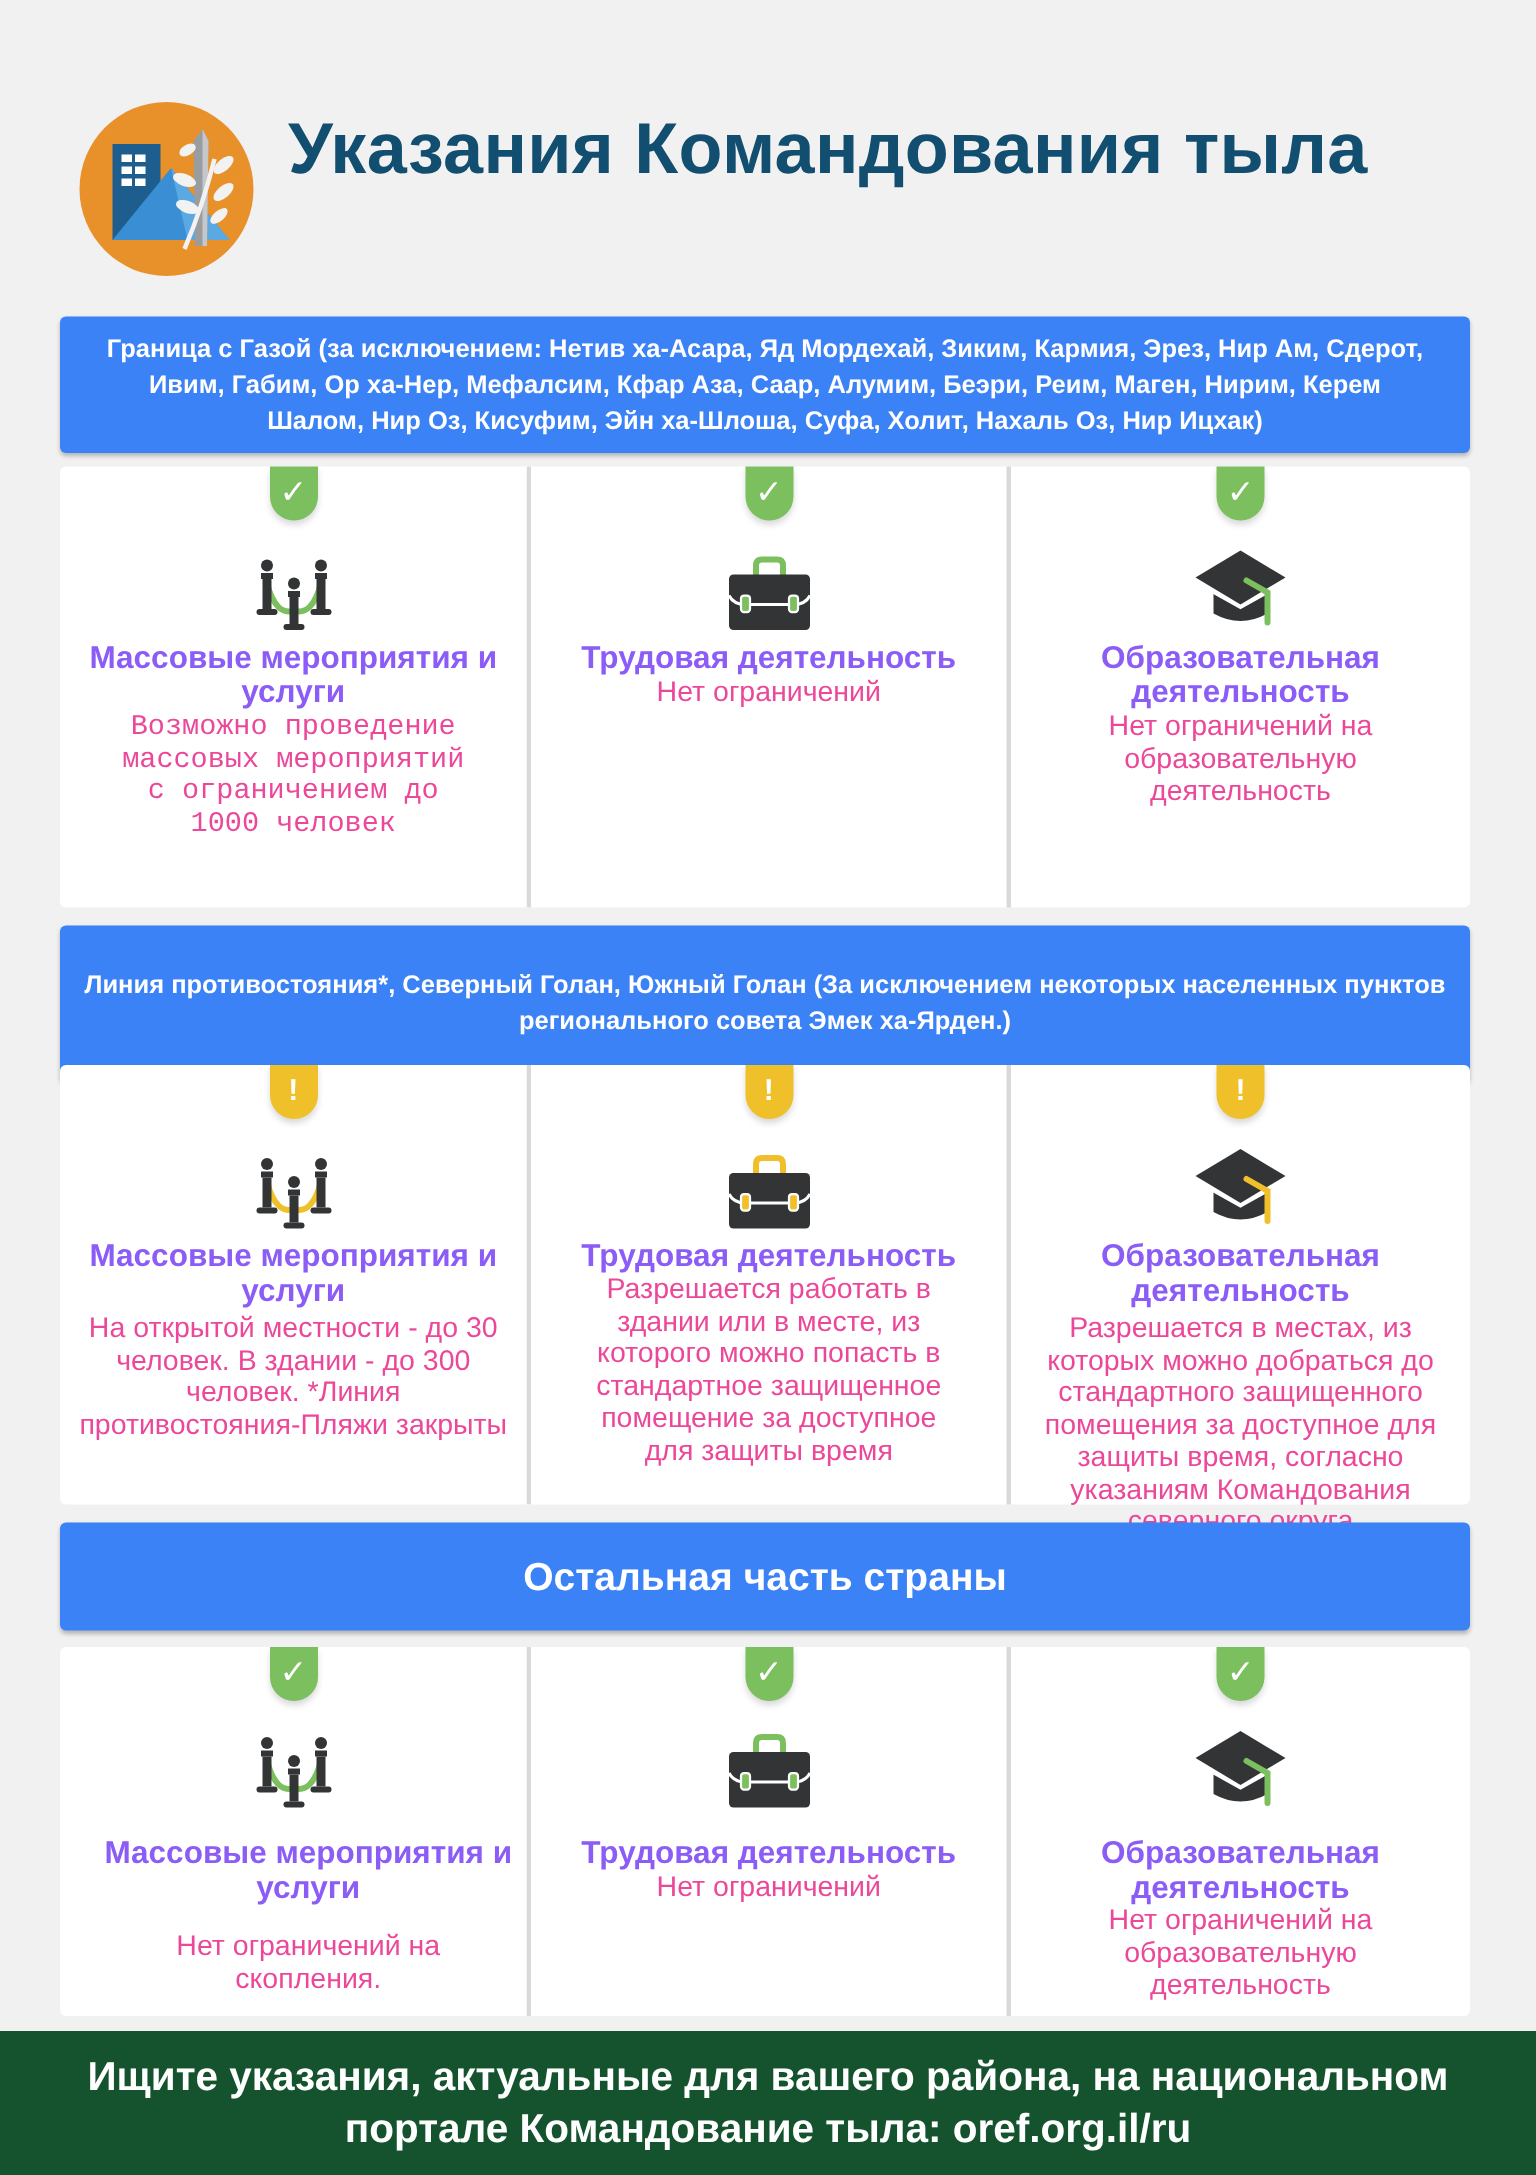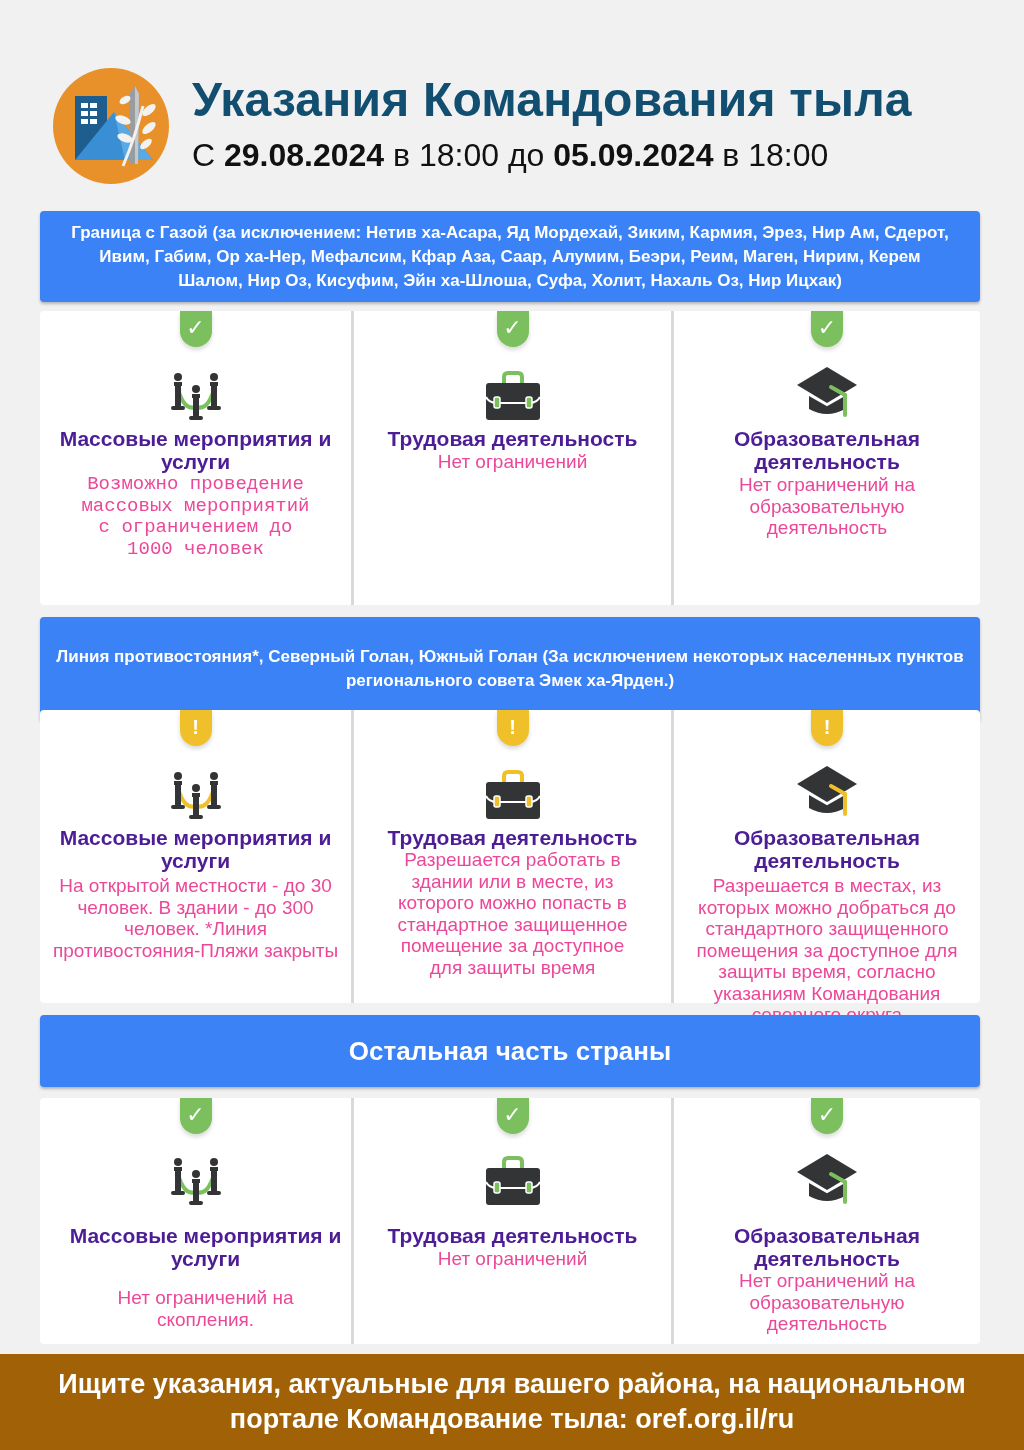--- a/index.html
+++ b/index.html
@@ -20,24 +20,24 @@
   .card { position: relative; background: #fff; height: 100%; text-align: center; border-right: 3px solid #d9d9d9; }
   .card:first-child { border-radius: 4px 0 0 4px; }
   .card:last-child { border-right: none; border-radius: 0 4px 4px 0; }
   .c1 { width: 314px; } .c2 { width: 320px; } .c3 { width: 306px; }
 
   .badge { position: absolute; left: 50%; top: 0; width: 32px; height: 36px; margin-left: -16px; border-radius: 0 0 16px 16px; color: #fff; font-size: 22px; font-weight: bold; line-height: 34px; box-shadow: 0 3px 4px rgba(0,0,0,0.15); }
   .badge.ok { background: #7bbf5e; }
   .badge.warn { background: #efc02a; font-size: 20px; }
 
   .icon { position: absolute; left: 50%; top: 52px; width: 64px; height: 64px; margin-left: -32px; }
-  .ctitle { position: absolute; left: 0; right: 0; top: 116px; font-size: 21px; line-height: 23px; font-weight: bold; color: #4c1d95; }
+  .ctitle { position: absolute; left: 0; right: 0; top: 116px; font-size: 21px; line-height: 23px; font-weight: bold; color: #8b5cf6; }
   .cdesc { position: absolute; left: 10px; right: 10px; font-size: 19px; line-height: 21.5px; color: #ec4899; }
 
-  .footer { position: absolute; left: 0; top: 1354px; width: 1024px; height: 96px; background: #a16207; color: #fff; text-align: center; display: flex; align-items: center; justify-content: center; }
+  .footer { position: absolute; left: 0; top: 1354px; width: 1024px; height: 96px; background: #14532d; color: #fff; text-align: center; display: flex; align-items: center; justify-content: center; }
   .footer p { font-size: 27px; line-height: 35px; font-weight: bold; }
 </style>
 </head>
 <body>
 
 <div class="header">
   <div class="logo">
     <svg width="116" height="116" viewBox="0 0 116 116">
       <rect x="22" y="28" width="32" height="64" fill="#1d5e8e"></rect>
       <g fill="#ffffff">
@@ -57,27 +57,20 @@
         <ellipse cx="96" cy="42" rx="8" ry="4" transform="rotate(-40 96 42)"></ellipse>
         <ellipse cx="70" cy="52" rx="8" ry="4" transform="rotate(20 70 52)"></ellipse>
         <ellipse cx="96" cy="60" rx="8" ry="4" transform="rotate(-40 96 60)"></ellipse>
         <ellipse cx="72" cy="70" rx="8" ry="4" transform="rotate(20 72 70)"></ellipse>
         <ellipse cx="93" cy="76" rx="7" ry="3.5" transform="rotate(-40 93 76)"></ellipse>
       </g>
       <path d="M90 38 Q82 70 70 98" stroke="#f2f2f2" stroke-width="3" fill="none"></path>
     </svg>
   </div>
   <div class="title">Указания Командования тыла</div>
-  <div class="subtitle">
-    <span>С</span>
-    <b>29.08.2024</b>
-    <span>в 18:00 до</span>
-    <b>05.09.2024</b>
-    <span>в 18:00</span>
-  </div>
 </div>
 
 <div class="region" style="top:211px;height:91px;">
   <p style="padding:0 26px;">Граница с Газой (за исключением: Нетив ха-Асара, Яд Мордехай, Зиким, Кармия, Эрез, Нир Ам, Сдерот, Ивим, Габим, Ор ха-Нер, Мефалсим, Кфар Аза, Саар, Алумим, Беэри, Реим, Маген, Нирим, Керем Шалом, Нир Оз, Кисуфим, Эйн ха-Шлоша, Суфа, Холит, Нахаль Оз, Нир Ицхак)</p>
 </div>
 <div class="cards" style="top:311px;height:294px;">
   <div class="card c1">
     <div class="badge ok">✓</div>
     <svg class="icon" viewBox="0 0 64 64">
       <path d="M14 26 Q20 48 32 44 Q44 48 50 26" stroke="#7bbf5e" stroke-width="4" fill="none"></path>

